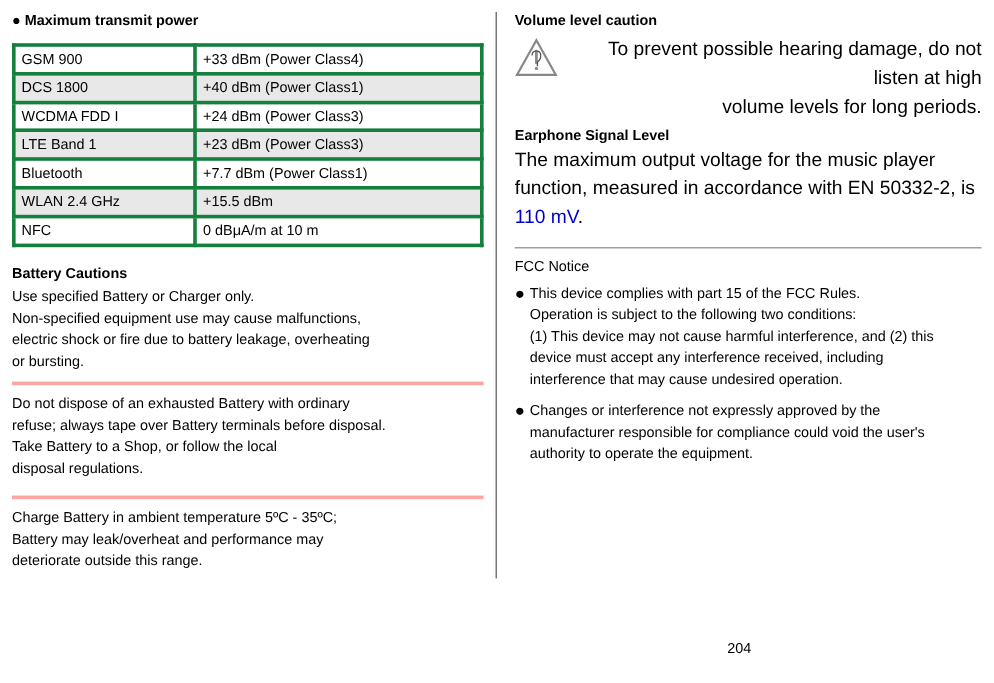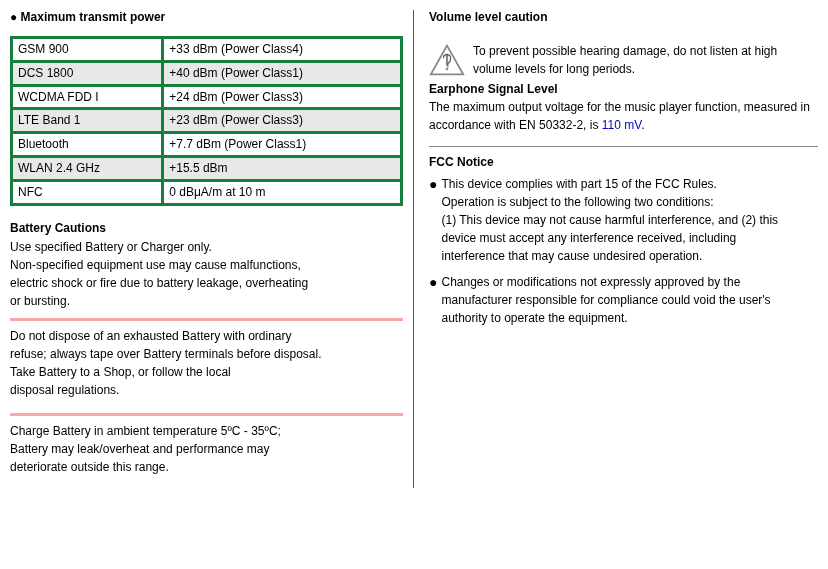--- a/index.html
+++ b/index.html
@@ -30,21 +30,21 @@
       padding-right: 10px;
       border-right: 1px solid #555;
     }
     .right-col {
       width: 50%;
       padding-left: 15px;
     }
     .section-title {
       font-weight: bold;
       font-size: 12px;
-      margin-bottom: 18px;
+      margin-bottom: 6px;
     }
     .bullet-point {
       display: flex;
       align-items: flex-start;
       margin-bottom: 6px;
     }
     .bullet-dot {
       font-size: 14px;
       margin-right: 4px;
       margin-top: -1px;
@@ -94,38 +94,39 @@
       align-items: flex-start;
       margin-bottom: 4px;
     }
     .warning-icon {
       width: 36px;
       height: 36px;
       flex-shrink: 0;
       margin-right: 8px;
     }
     .volume-text {
-      font-size: 12px;
+      font-size: 16px;
       line-height: 1.5;
+      text-align: right;
     }
     .earphone-title {
       font-weight: bold;
       font-size: 12px;
       margin-bottom: 2px;
     }
     .highlight-blue {
       color: #0000cc;
     }
     .fcc-section {
       border-top: 1px solid #888;
       padding-top: 8px;
       margin-top: 4px;
     }
     .fcc-title {
-      font-weight: bold;
+      font-weight: normal;
       font-size: 12px;
       margin-bottom: 6px;
     }
     .fcc-bullet {
       display: flex;
       align-items: flex-start;
       margin-bottom: 8px;
       line-height: 1.5;
     }
     .fcc-bullet .bullet-dot {
@@ -234,43 +235,44 @@
 
             <path d="M16,18 Q16,14 20,14 Q24,14 24,18 Q24,22 21,24 L21,28" fill="none" stroke="#555" stroke-width="1.2"></path>
           </svg>
           <div class="volume-text">
             <span style="white-space:pre-line;">To prevent possible hearing damage, do not listen at high
 volume levels for long periods.</span>
           </div>
         </div>
 
         <div class="earphone-title">Earphone Signal Level</div>
-        <div style="line-height:1.5;font-size:12px;">
+        <div style="line-height:1.5;font-size:16px;">
           <span>The maximum output voltage for the music player function,
 measured in accordance with EN 50332-2, is </span><span class="highlight-blue">110 mV</span><span>.</span>
         </div>
       </div>
 
       <div class="fcc-section">
         <div class="fcc-title">FCC Notice</div>
         <div class="fcc-bullet">
           <span class="bullet-dot">●</span>
           <span style="white-space:pre-line;line-height:1.5;">This device complies with part 15 of the FCC Rules.
 Operation is subject to the following two conditions:
 (1) This device may not cause harmful interference, and (2) this
 device must accept any interference received, including
 interference that may cause undesired operation.</span>
         </div>
         <div class="fcc-bullet">
           <span class="bullet-dot">●</span>
-          <span style="white-space:pre-line;line-height:1.5;">Changes or modifications not expressly approved by the
+          <span style="white-space:pre-line;line-height:1.5;">Changes or interference not expressly approved by the
 manufacturer responsible for compliance could void the user's
 authority to operate the equipment.</span>
         </div>
       </div>
 
     </div>
   </div>
 
   <div class="page-footer">
     <div style="flex:1;"></div>
+    <div class="page-number">204</div>
   </div>
 </div>
 
 </body></html>

